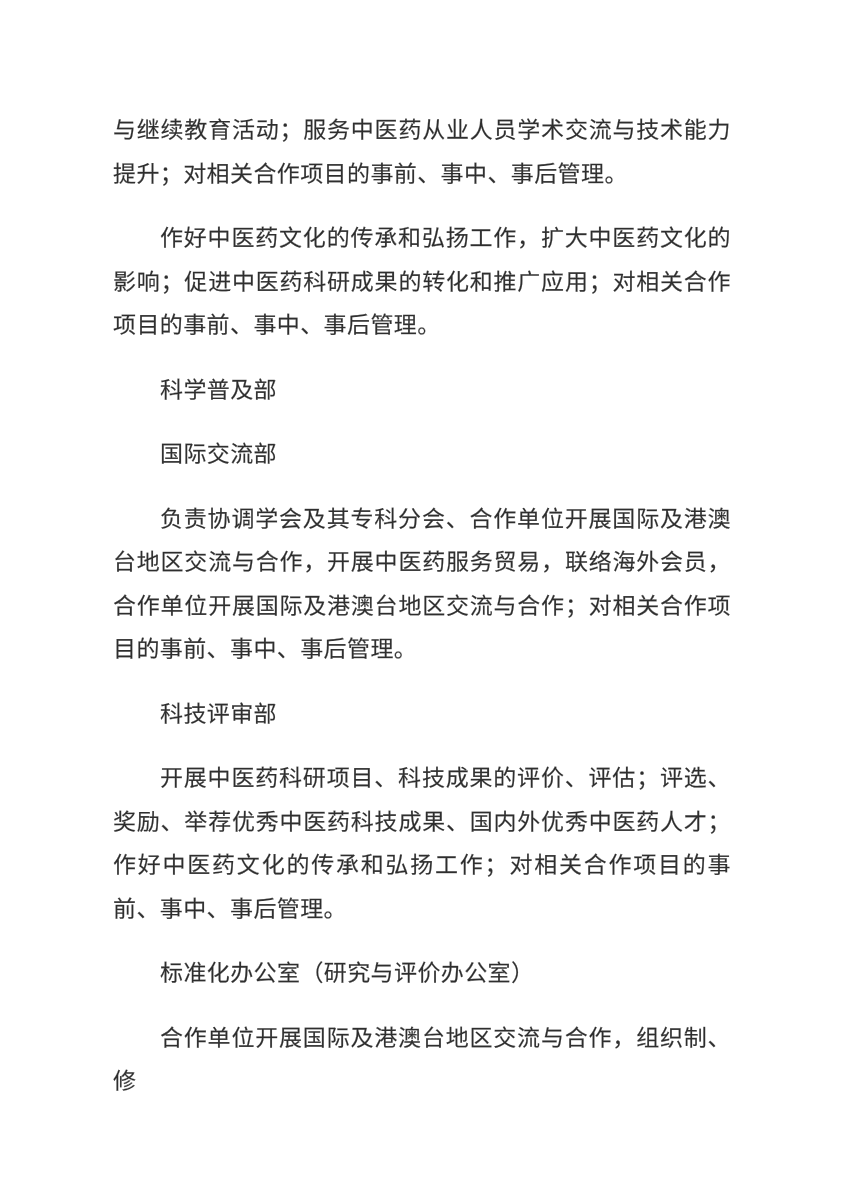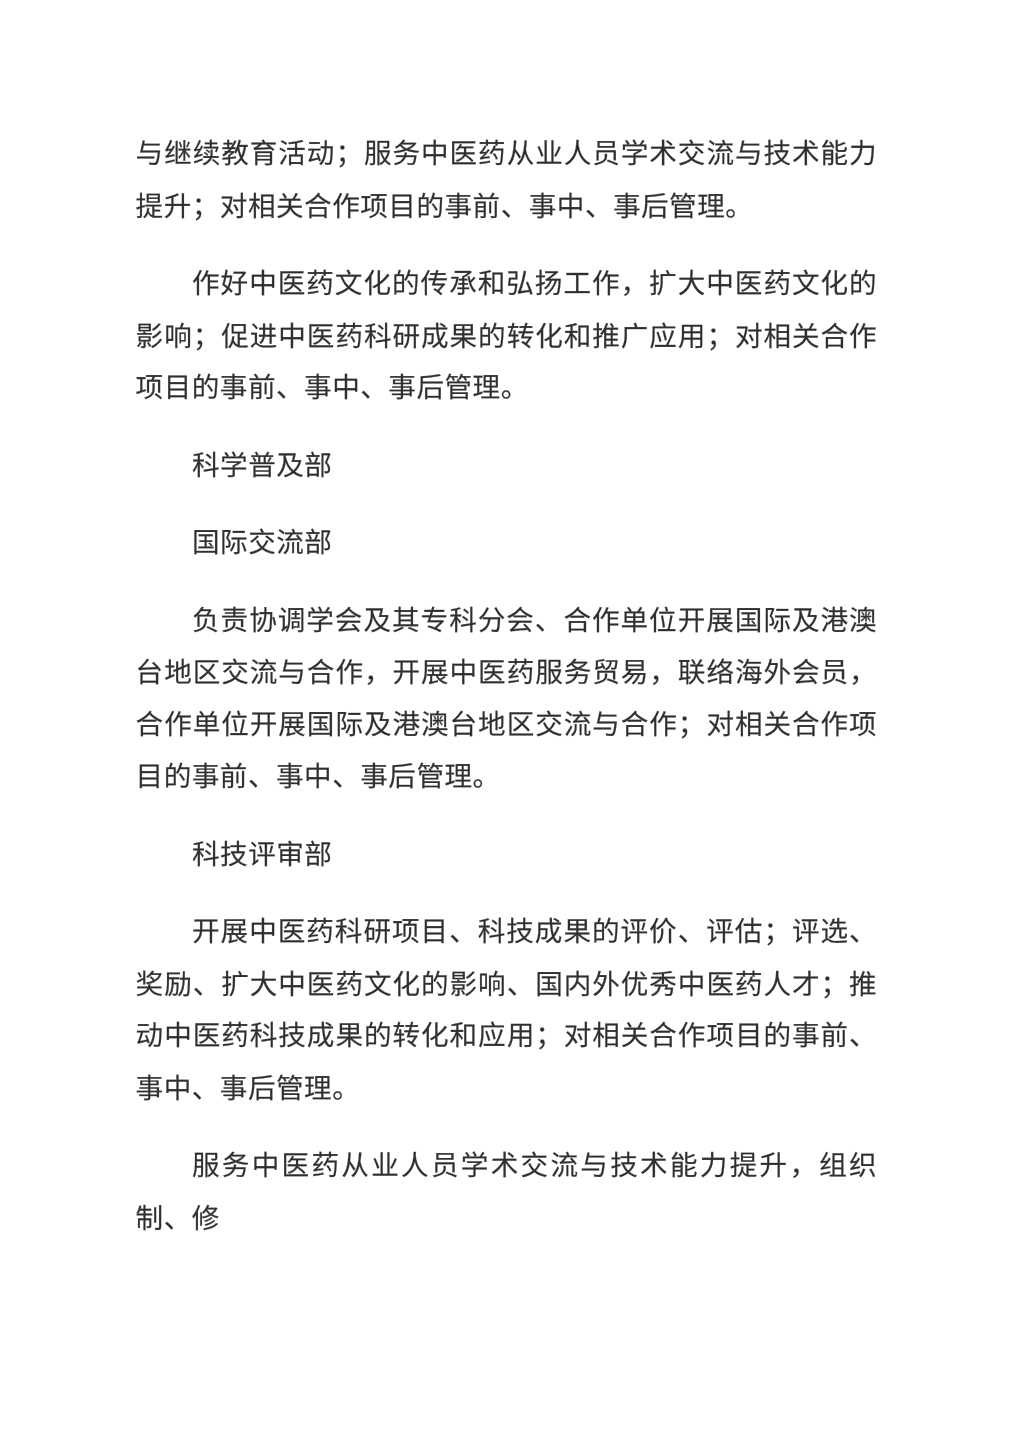--- a/index.html
+++ b/index.html
@@ -14,21 +14,20 @@
     height: 1200px;
     overflow: hidden;
     font-family: "Liberation Serif", "DejaVu Serif", serif;
   }
 
   .page {
     position: relative;
     width: 848px;
     height: 1200px;
     background: #ffffff;
-    font-family: Liberation Mono, monospace;
   }
 
   .text-block {
     position: absolute;
     left: 113px;
     top: 109px;
     width: 618px;
   }
 
   .para {
@@ -63,19 +62,20 @@
     <p class="para indent">作好中医药文化的传承和弘扬工作，扩大中医药文化的影响；促进中医药科研成果的转化和推广应用；对相关合作项目的事前、事中、事后管理。</p>
 
     <p class="para indent">科学普及部</p>
 
     <p class="para indent">国际交流部</p>
 
     <p class="para indent">负责协调学会及其专科分会、合作单位开展国际及港澳台地区交流与合作，开展中医药服务贸易，联络海外会员，合作单位开展国际及港澳台地区交流与合作；对相关合作项目的事前、事中、事后管理。</p>
 
     <p class="para indent">科技评审部</p>
 
-    <p class="para indent">开展中医药科研项目、科技成果的评价、评估；评选、奖励、扩大中医药文化的影响、国内外优秀中医药人才；推动中医药科技成果的转化和应用；对相关合作项目的事前、事中、事后管理。</p>
+    <p class="para indent">开展中医药科研项目、科技成果的评价、评估；评选、奖励、举荐优秀中医药科技成果、国内外优秀中医药人才；作好中医药文化的传承和弘扬工作；对相关合作项目的事前、事中、事后管理。</p>
 
+    <p class="para indent">标准化办公室（研究与评价办公室）</p>
 
-    <p class="para indent">服务中医药从业人员学术交流与技术能力提升，组织制、修</p>
+    <p class="para indent">合作单位开展国际及港澳台地区交流与合作，组织制、修</p>
 
   </div>
 </div>
 
 </body></html>

